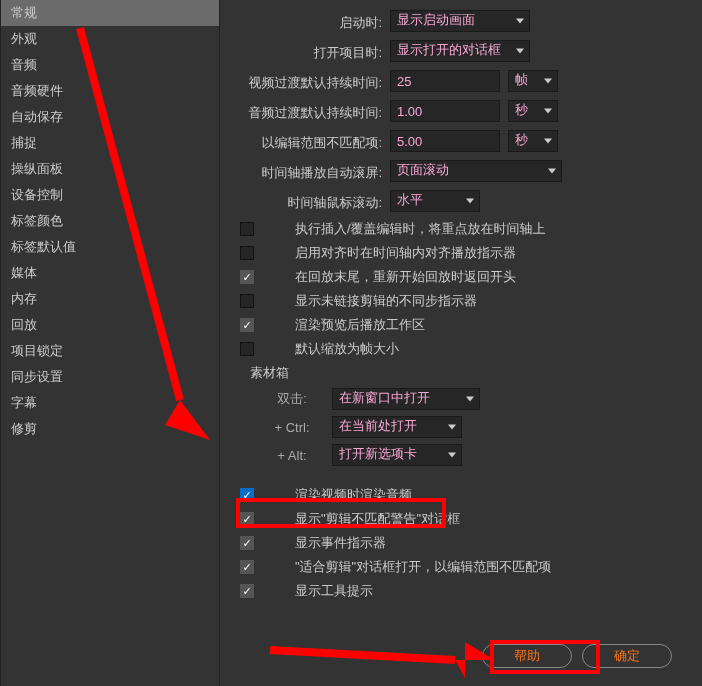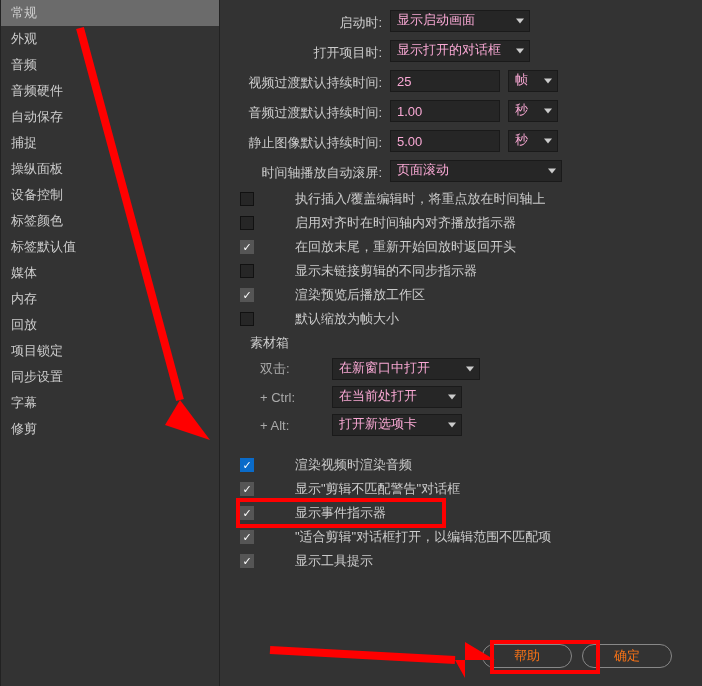--- a/index.html
+++ b/index.html
@@ -16,21 +16,21 @@
   .select-wrap { position: relative; display: inline-block; }
   .select-wrap::after { content: ""; position: absolute; right: 6px; top: 50%; transform: translateY(-50%); border-left: 4px solid transparent; border-right: 4px solid transparent; border-top: 5px solid #ccc; pointer-events: none; }
   .input-text { width: 110px; }
   .checkbox-row { display: flex; align-items: center; margin-bottom: 6px; font-size: 13px; gap: 33px; }
   .checkbox-row .checkbox { margin-right: 8px; width: 14px; height: 14px; background: #262626; border: 1px solid #111; display: inline-flex; align-items: center; justify-content: center; flex-shrink: 0; }
   .checkbox.checked { background: #0a6bc9; border-color: #0a6bc9; }
   .checkbox.checked::after { content: "✓"; color: #fff; font-size: 11px; line-height: 1; }
   .checkbox.checked.gray { background: #555; border-color: #555; }
   .section-label { margin: 6px 0 6px 20px; font-size: 13px; }
   .subrow { display: flex; align-items: center; margin-bottom: 6px; }
-  .subrow .sub-label { width: 72px; text-align: left; padding-right: 8px; font-size: 13px; color: #aaa; }
+  .subrow .sub-label { width: 72px; text-align: center; padding-right: 8px; font-size: 13px; color: #aaa; }
   .group-indent { margin-left: 10px; }
   .checkbox-group-indent { margin-left: 10px; }
   .button-bar { position: absolute; bottom: 18px; right: 30px; display: flex; gap: 10px; }
   .btn { background: #333; border: 1px solid #888; color: #f97316; border-radius: 12px; height: 24px; width: 90px; display: inline-flex; align-items: center; justify-content: center; font-size: 13px; cursor: pointer; font-family: inherit; }
   
   .arrow-svg { position: absolute; left: 0; top: 0; pointer-events: none; }
   .highlight-box { position: absolute; border: 4px solid #ff0000; pointer-events: none; }
 </style>
 </head>
 <body>
@@ -82,34 +82,40 @@
 
     <div class="row">
       <div class="row-label">音频过渡默认持续时间:</div>
       <input class="input-text" value="1.00" style="">
       <div class="select-wrap" style="margin-left:8px">
         <div class="select" style="width:50px">秒</div>
       </div>
     </div>
 
     <div class="row">
-      <div class="row-label">静止图像默认持续时间:</div>
+      <div class="row-label">以编辑范围不匹配项:</div>
       <input class="input-text" value="5.00" style="">
       <div class="select-wrap" style="margin-left:8px">
         <div class="select" style="width:50px">秒</div>
       </div>
     </div>
 
     <div class="row">
       <div class="row-label">时间轴播放自动滚屏:</div>
       <div class="select-wrap">
         <div class="select" style="width:172px">页面滚动</div>
       </div>
     </div>
 
+    <div class="row">
+      <div class="row-label">时间轴鼠标滚动:</div>
+      <div class="select-wrap">
+        <div class="select" style="width:90px">水平</div>
+      </div>
+    </div>
 
     <div class="checkbox-group-indent" id="checkboxes1">
         <div class="checkbox-row">
           <span class="checkbox"></span>
           <span>执行插入/覆盖编辑时，将重点放在时间轴上</span>
         </div>
         <div class="checkbox-row">
           <span class="checkbox"></span>
           <span>启用对齐时在时间轴内对齐播放指示器</span>
         </div>

